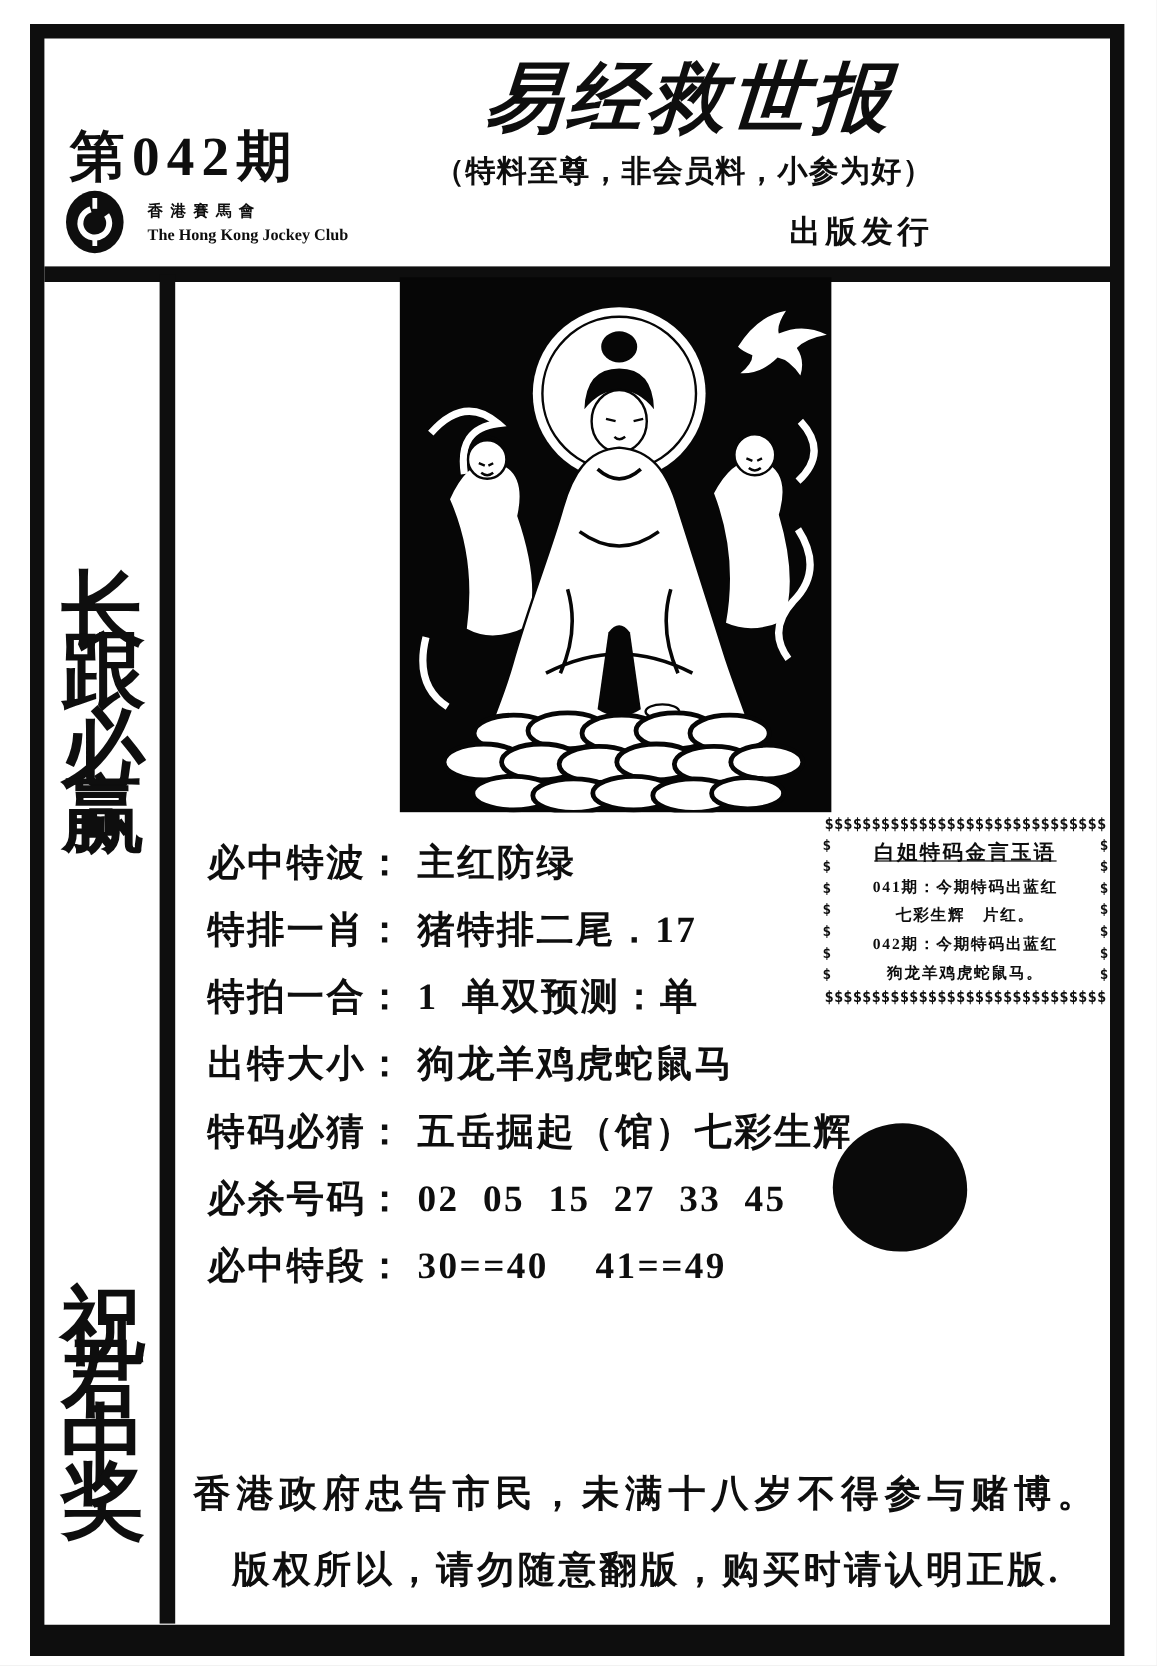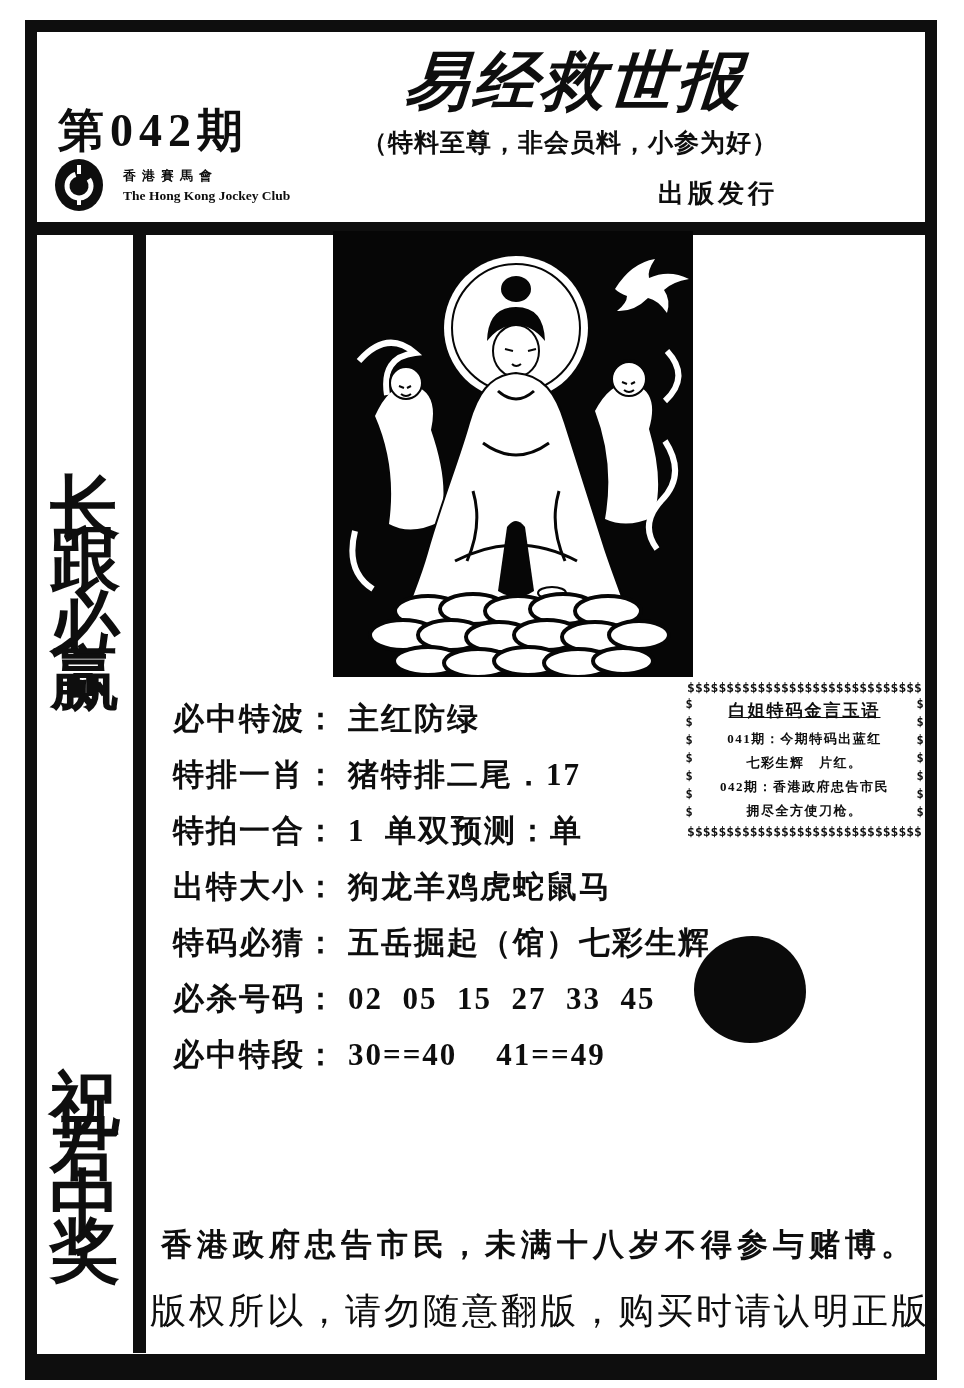--- a/index.html
+++ b/index.html
@@ -47,21 +47,21 @@
   .gold-content{flex:1;padding:1px 3px;}
   .gold-title{font-size:17px;font-weight:800;letter-spacing:2px;margin:3px 0 5px;text-decoration:underline;}
   .gold-line{font-size:13px;font-weight:700;text-align:center;line-height:24px;
     letter-spacing:1.5px;white-space:nowrap;}
   
   .ink-blot{left:694px;top:936px;width:112px;height:107px;background:#0a0a0a;
     border-radius:52% 48% 50% 50%/50% 52% 48% 50%;}
   
   .footer{left:150px;top:1224px;width:778px;text-align:center;}
   .footer-line1{font-size:31px;font-weight:700;letter-spacing:5px;margin-bottom:21px;white-space:nowrap;}
-  .footer-line2{font-size:36px;font-weight:400;letter-spacing:3px;white-space:nowrap;text-align:center;}
+  .footer-line2{font-size:31px;font-weight:700;letter-spacing:3px;white-space:nowrap;text-align:center;}
 </style>
 </head>
 <body>
 
 <div class="page">
 
   <div class="abs frame"></div>
   <div class="abs h-divider"></div>
   <div class="abs v-divider"></div>
 
@@ -155,22 +155,22 @@
   </div>
 
   <div class="abs gold-box">
     <div class="dollar-row">$$$$$$$$$$$$$$$$$$$$$$$$$$$$$$</div>
     <div class="gold-mid">
       <div class="dollar-col">$$$$$$$</div>
       <div class="gold-content">
         <div class="gold-title">白姐特码金言玉语</div>
         <div class="gold-line">041期：今期特码出蓝红</div>
         <div class="gold-line">七彩生辉　片红。</div>
-        <div class="gold-line">042期：香港政府忠告市民</div>
-        <div class="gold-line">拥尽全方使刀枪。</div>
+        <div class="gold-line">042期：今期特码出蓝红</div>
+        <div class="gold-line">狗龙羊鸡虎蛇鼠马。</div>
       </div>
       <div class="dollar-col">$$$$$$$</div>
     </div>
     <div class="dollar-row">$$$$$$$$$$$$$$$$$$$$$$$$$$$$$$</div>
   </div>
 
   <div class="abs ink-blot"></div>
 
   <div class="abs footer">
     <div class="footer-line1">香港政府忠告市民，未满十八岁不得参与赌博。</div>

